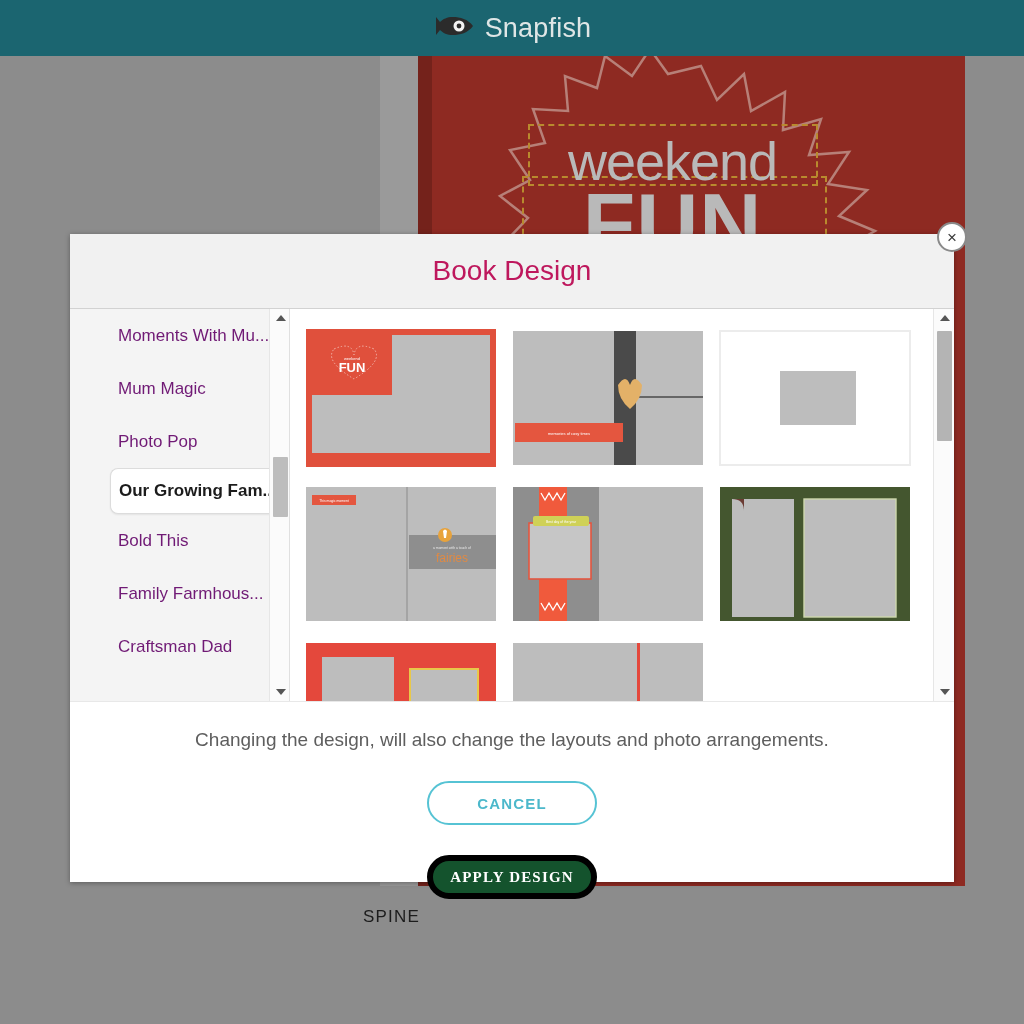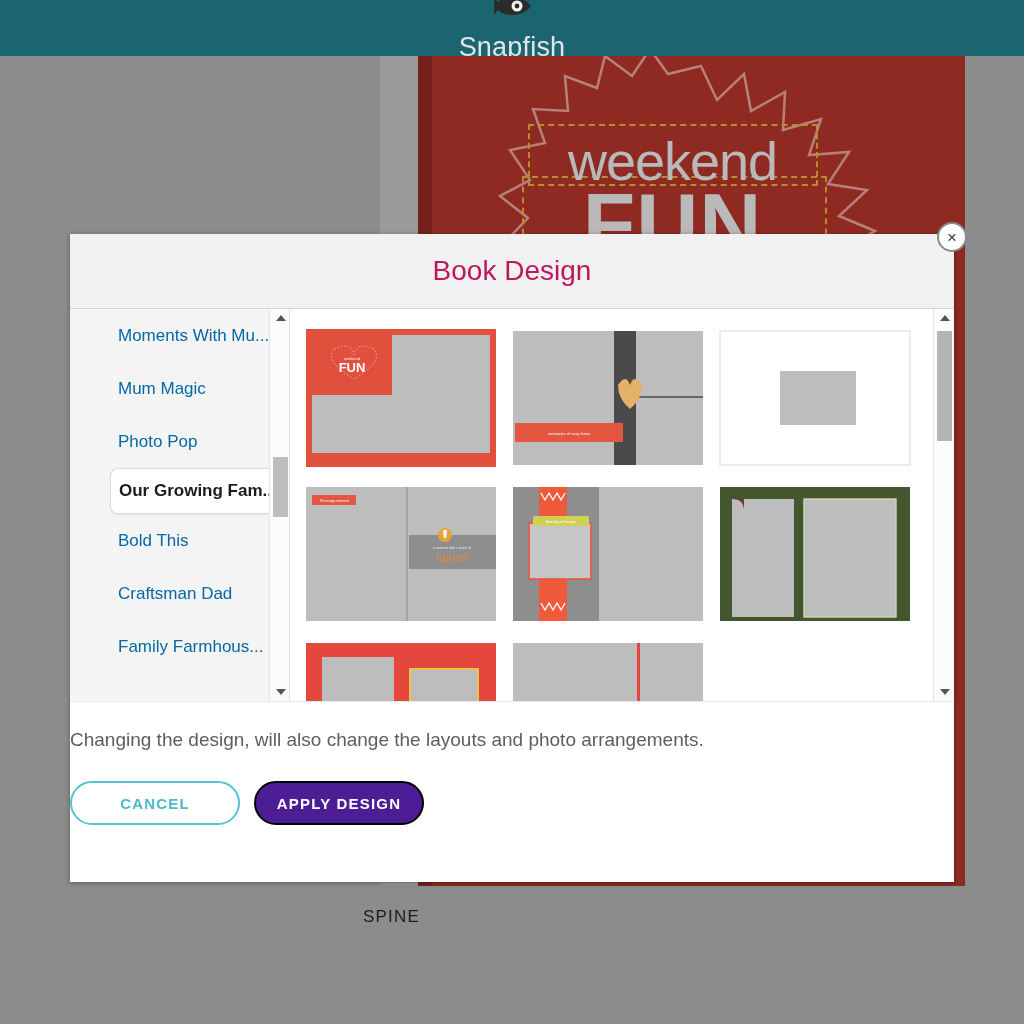--- a/index.html
+++ b/index.html
@@ -12,21 +12,20 @@
     position: relative;
   }
 
   
   .topbar {
     position: absolute; left: 0; top: 0;
     width: 1024px; height: 56px;
     background: #1b6570;
     display: flex; align-items: center; justify-content: center;
     gap: 10px;
-    flex-direction: column;
   }
   .fish-icon { display: block; }
   .brand-name {
     color: #dfe6e6; font-size: 27px; letter-spacing: .2px;
     font-family: "Liberation Sans", sans-serif;
   }
 
   
   .workspace {
     position: absolute; left: 0; top: 56px;
@@ -112,21 +111,21 @@
   .sidebar {
     position: relative;
     width: 220px; height: 392px;
     background: #f4f4f4;
     border-right: 1px solid #e0e0e0;
     overflow: hidden;
   }
   .sidebar-list { position: absolute; left: 0; top: 0; width: 205px; }
   .sidebar-item {
     height: 53px; display: flex; align-items: center;
-    padding-left: 48px; font-size: 17px; color: #0369a1;
+    padding-left: 48px; font-size: 17px; color: #701a75;
     cursor: pointer; white-space: nowrap;
   }
   .sidebar-item.selected {
     background: #ffffff; color: #1c1c1c; font-weight: bold;
     border: 1px solid #dcdcdc;
     border-right: none;
     border-radius: 8px 0 0 8px;
     margin-left: 40px; padding-left: 8px;
     width: 182px; height: 46px;
     box-shadow: 0 1px 2px rgba(0,0,0,.07);
@@ -169,33 +168,33 @@
     position: absolute; left: 3px; width: 15px;
     background: #bdbdbd; border-radius: 1px; cursor: pointer;
   }
   .sb-thumb.left-thumb { top: 148px; height: 60px; }
   .sb-thumb.right-thumb { top: 22px; height: 110px; background: #b4b4b4; }
 
   
   .modal-footer {
     height: 180px; background: #fff;
     border-top: 1px solid #e8e8e8;
-    display: flex; flex-direction: column; 
+    display: flex; flex-direction: column; align-items: center;
     padding-top: 22px;
   }
   .note-line { font-size: 19px; color: #5e5e5e; line-height: 1.65; }
-  .btn-row { display: flex; gap: 14px; margin-top: 26px; }
+  .btn-row { display: flex; gap: 30px; margin-top: 26px; flex-direction: column; }
   .btn {
     height: 44px; border-radius: 22px; font-size: 15px;
     font-weight: bold; letter-spacing: 1.2px; cursor: pointer;
     display: flex; align-items: center; justify-content: center;
     font-family: "Liberation Sans", sans-serif;
   }
   .btn-cancel { width: 170px; background: #fff; border: 2px solid #56c3d4; color: #4cb8cb; }
-  .btn-apply { width: 170px; background: #4c1d95; border: 2px solid #000000; color: #fff; }
+  .btn-apply { width: 170px; background: #14532d; border: 6px solid #000000; color: #fff; font-family: Liberation Serif, serif; }
 </style>
 </head>
 <body>
 
 <div class="topbar">
   <span class="fish-icon">
     <svg width="42" height="24" viewBox="0 0 42 24">
       <path d="M40 12c-5-7-13-9-20-9-6 0-10 2-13 5L3 3v18l4-5c3 3 7 5 13 5 7 0 15-2 20-9z" fill="#2b2b2b"></path>
       <circle cx="26" cy="12" r="5.5" fill="#f2f2f2"></circle>
       <circle cx="26" cy="12" r="2.4" fill="#2b2b2b"></circle>
@@ -243,24 +242,24 @@
         <div class="sidebar-item">
           <span>Photo Pop</span>
         </div>
         <div class="sidebar-item selected">
           <span>Our Growing Fam...</span>
         </div>
         <div class="sidebar-item">
           <span>Bold This</span>
         </div>
         <div class="sidebar-item">
+          <span>Family Farmhous...</span>
+        </div>
+        <div class="sidebar-item">
           <span>Craftsman Dad</span>
-        </div>
-        <div class="sidebar-item">
-          <span>Family Farmhous...</span>
         </div>
       </div>
       <div class="scrollbar sb-left">
         <div class="sb-arrow up">
             <div class="tri up"></div>
           </div>
         <div class="sb-thumb left-thumb"></div>
         <div class="sb-arrow down">
             <div class="tri down"></div>
           </div>

